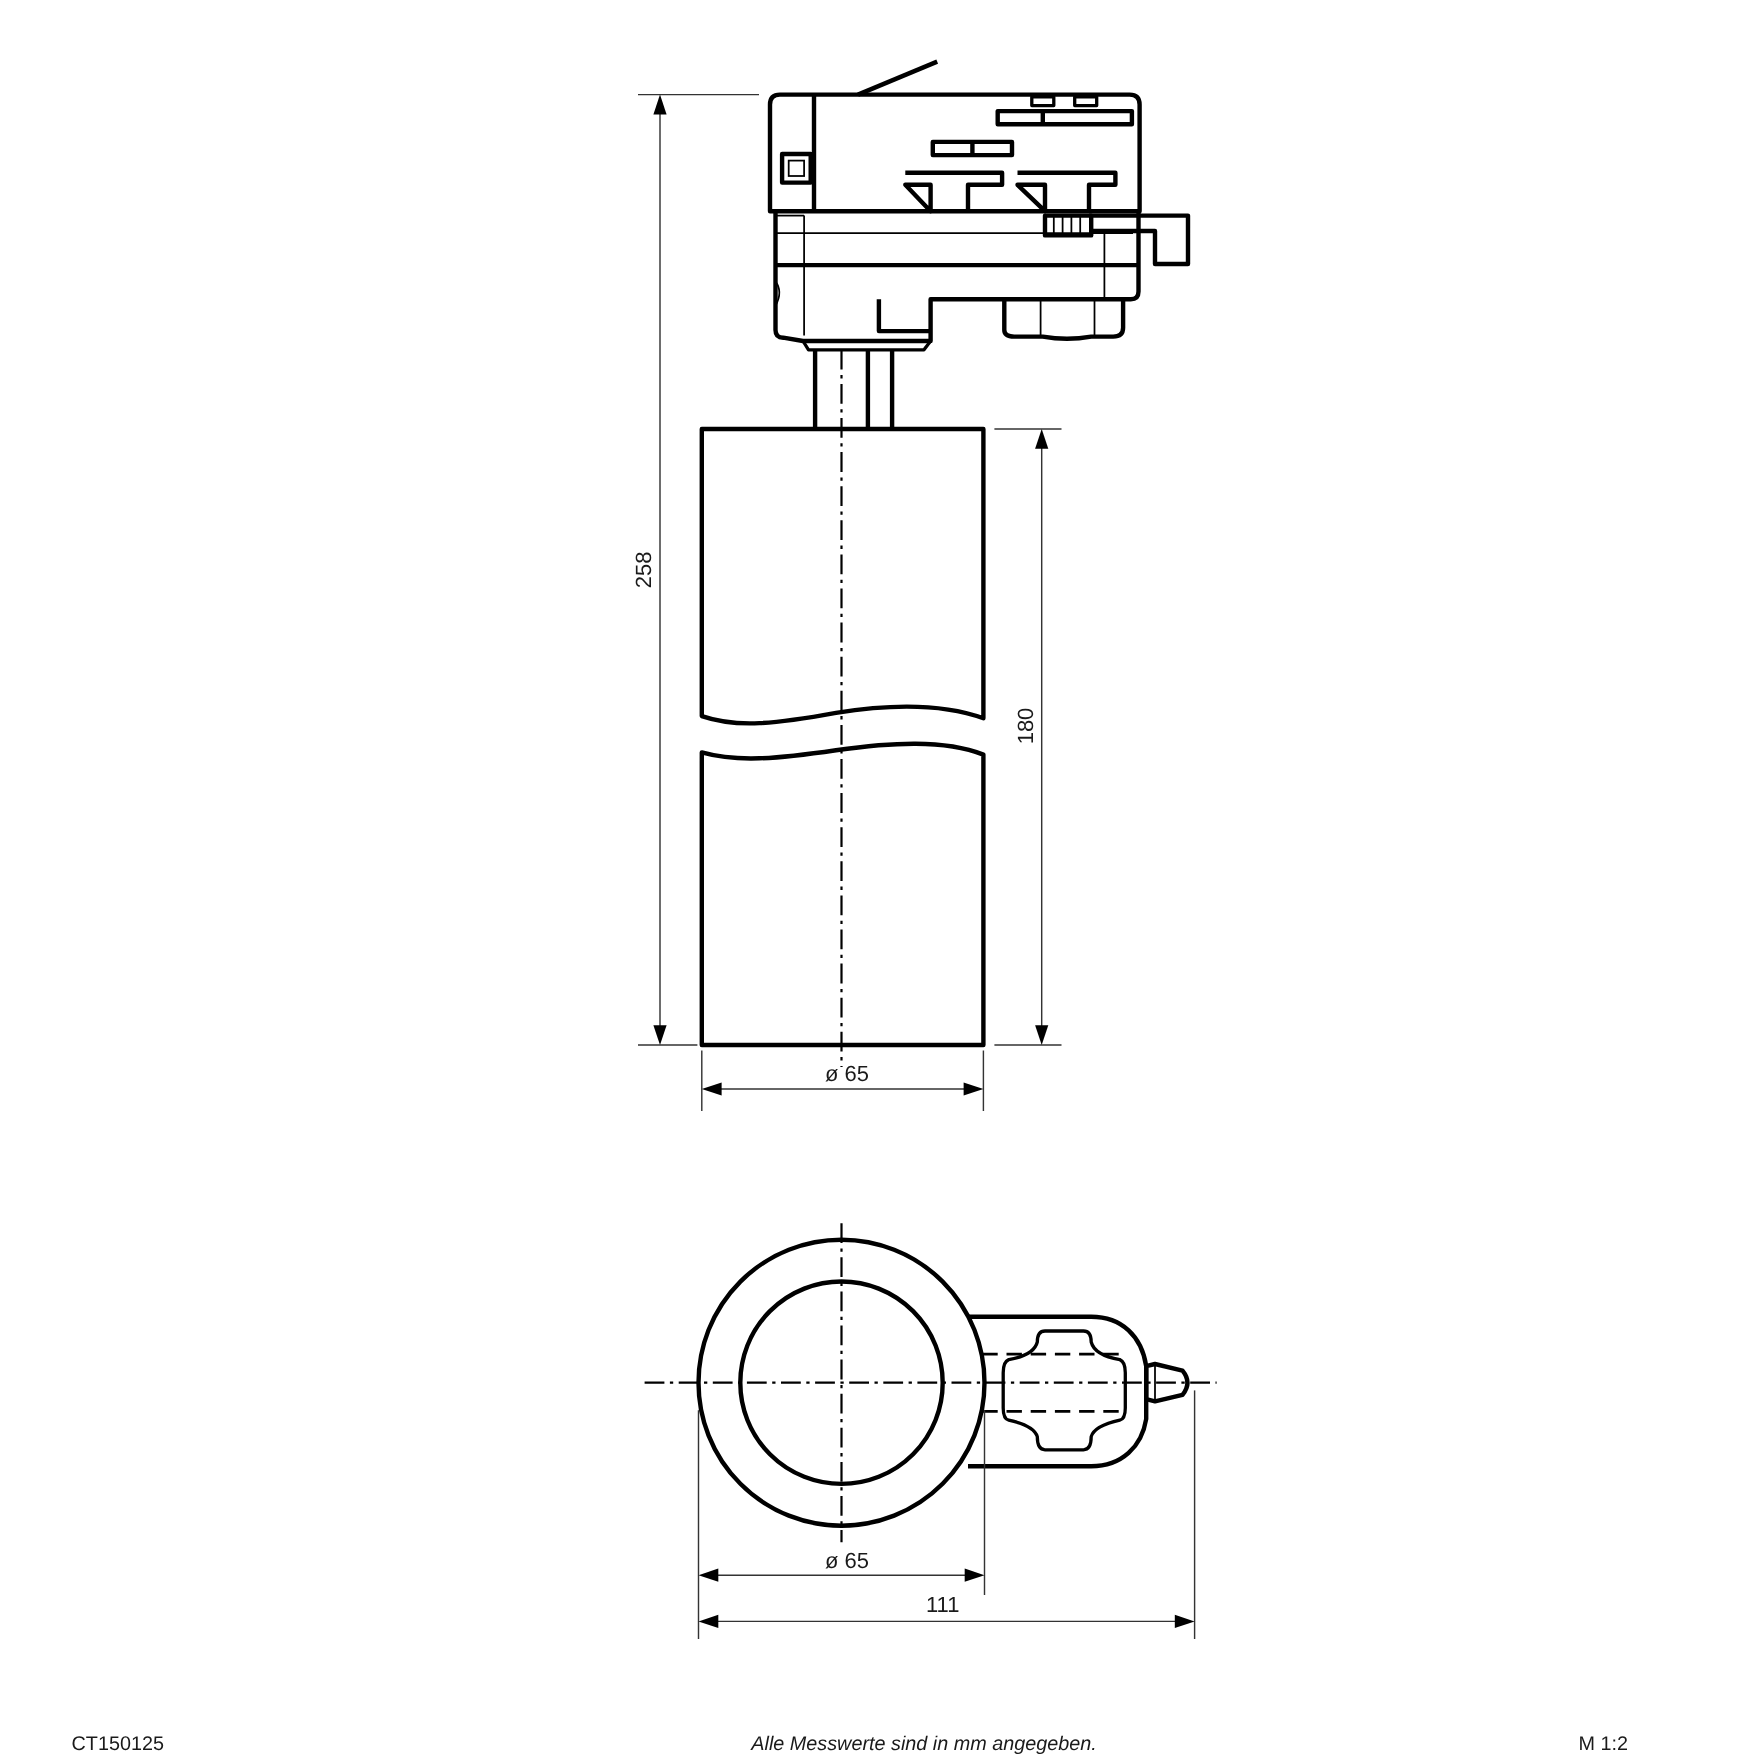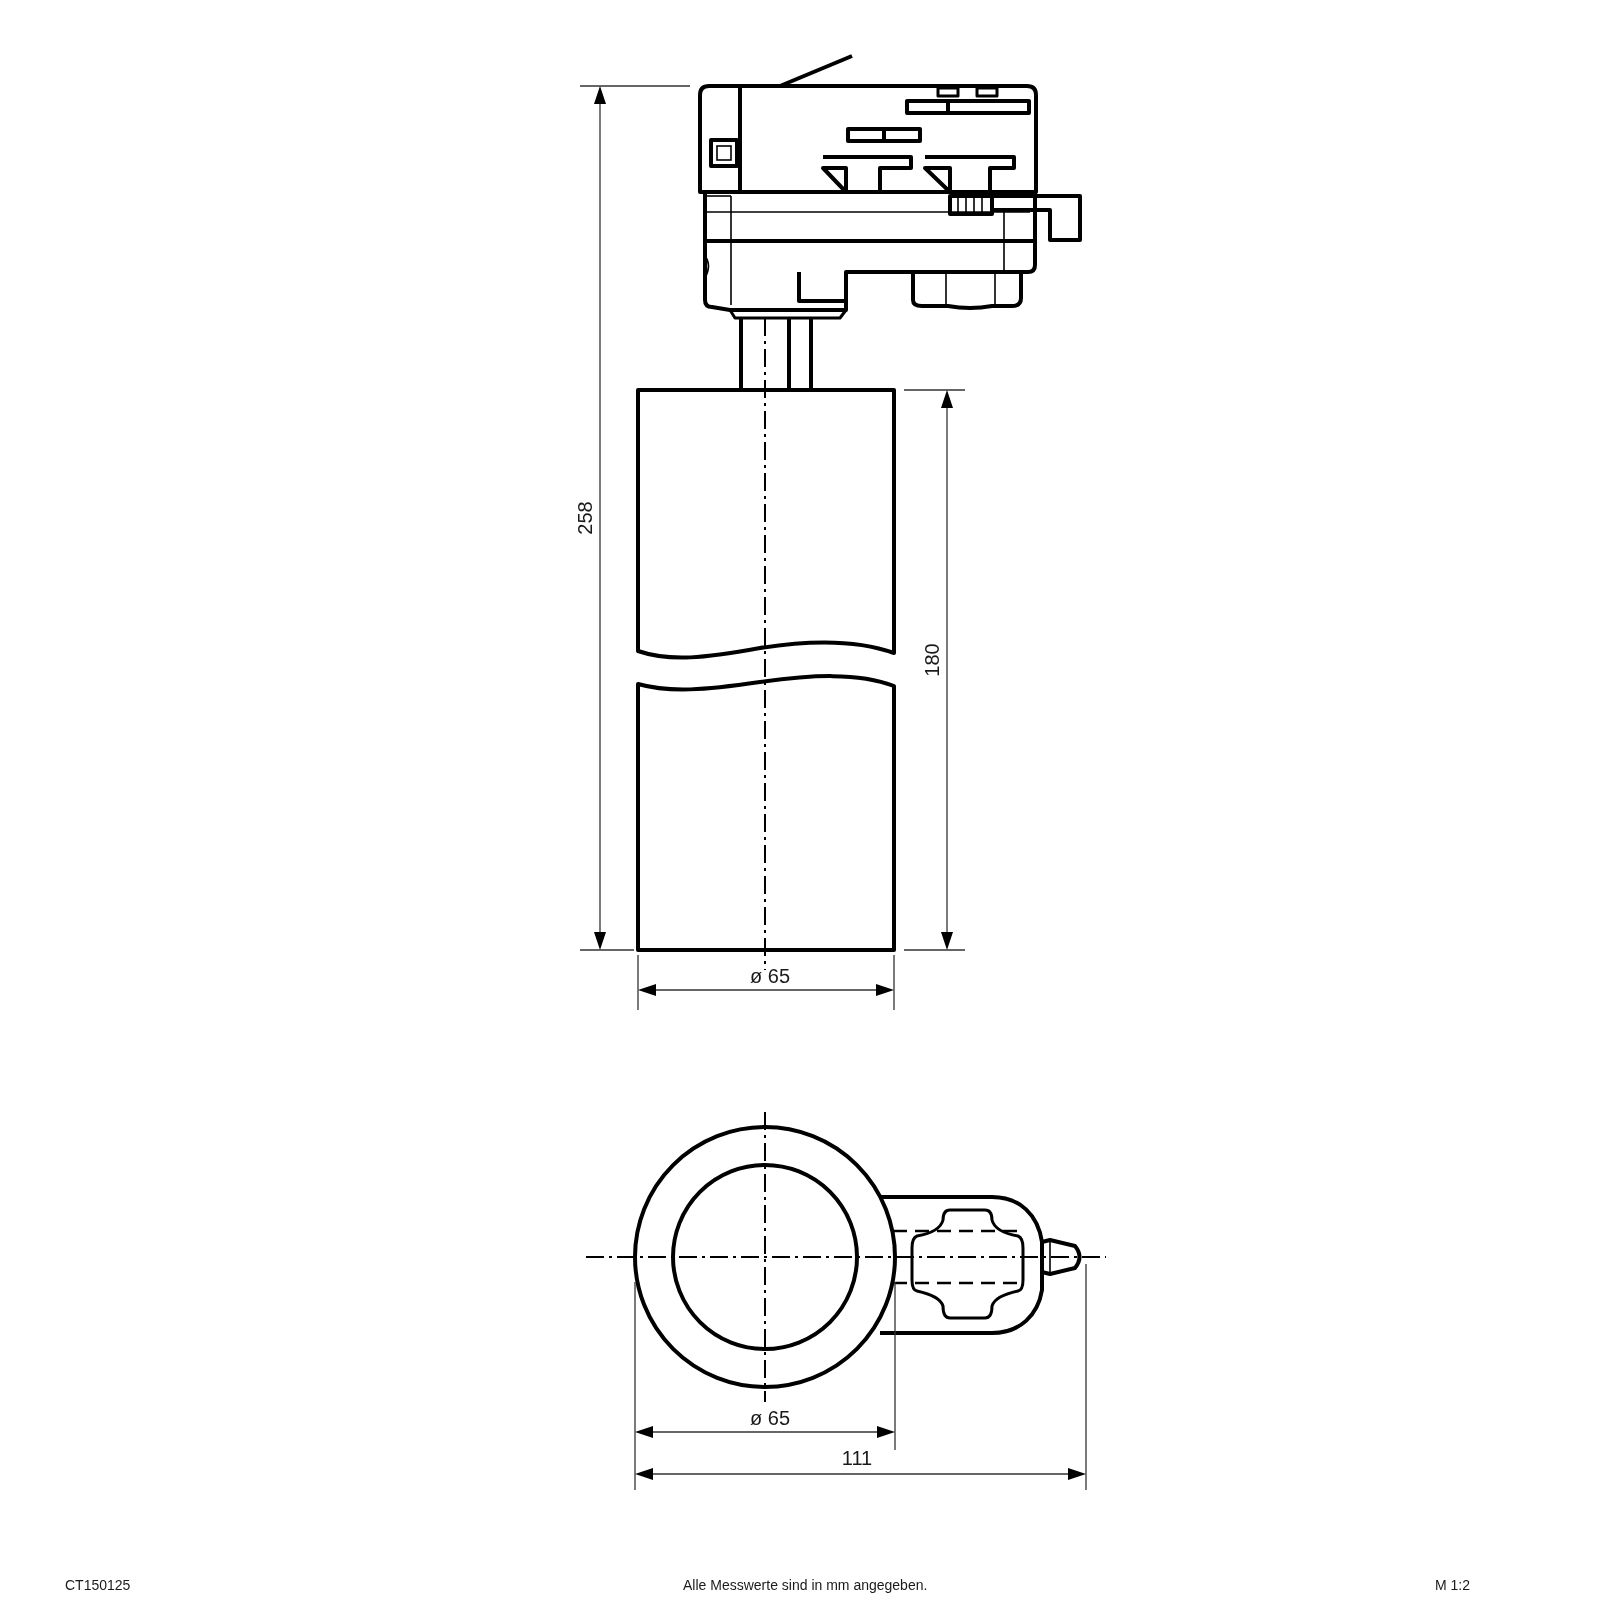--- a/index.html
+++ b/index.html
@@ -7,21 +7,21 @@
          font-family: "Liberation Sans", sans-serif; color: #1a1a1a; }
   #drawing { position: absolute; left: 0; top: 0; width: 1600px; height: 1600px; }
   .thick { stroke: #000; stroke-width: 4; fill: none; stroke-linejoin: round; }
   .med { stroke: #000; stroke-width: 3; fill: none; stroke-linejoin: round; }
   .thin { stroke: #000; stroke-width: 1.6; fill: none; }
   .dim { stroke: #333; stroke-width: 1.3; fill: none; }
   .center { stroke: #000; stroke-width: 2; fill: none; stroke-dasharray: 18 5 3 5; }
   .hidden { stroke: #000; stroke-width: 2.5; fill: none; stroke-dasharray: 14 8; }
   .arrow { fill: #000; stroke: none; }
   .dimtext { font-family: "Liberation Sans", sans-serif; font-size: 20px; fill: #1a1a1a; }
-  .footer { position: absolute; top: 1577px; font-size: 14px; line-height: 16px; color: #1a1a1a; }
+  .footer { position: absolute; top: 1577px; font-size: 18px; line-height: 16px; color: #1a1a1a; }
 </style>
 </head>
 <body>
 
 <svg id="drawing" viewBox="0 0 1600 1600" xmlns="http://www.w3.org/2000/svg">
 
   <g>
 
     <path class="thick" d="M780 86 L852 56"></path>
 
@@ -136,14 +136,14 @@
       <line class="dim" x1="1086" y1="1264" x2="1086" y2="1490"></line>
       <line class="dim" x1="639" y1="1474" x2="1082" y2="1474"></line>
       <path class="arrow" d="M635 1474 L653 1468 L653 1480 Z"></path>
       <path class="arrow" d="M1086 1474 L1068 1468 L1068 1480 Z"></path>
       <text class="dimtext" x="857" y="1465" text-anchor="middle">111</text>
     </g>
   </g>
 </svg>
 
 <div class="footer" style="left:65px;">CT150125</div>
-<div class="footer" style="left:683px;">Alle Messwerte sind in mm angegeben.</div>
+<div class="footer" style="left:683px;font-style:italic;">Alle Messwerte sind in mm angegeben.</div>
 <div class="footer" style="left:1435px;text-align:center;">M 1:2</div>
 
 </body></html>

